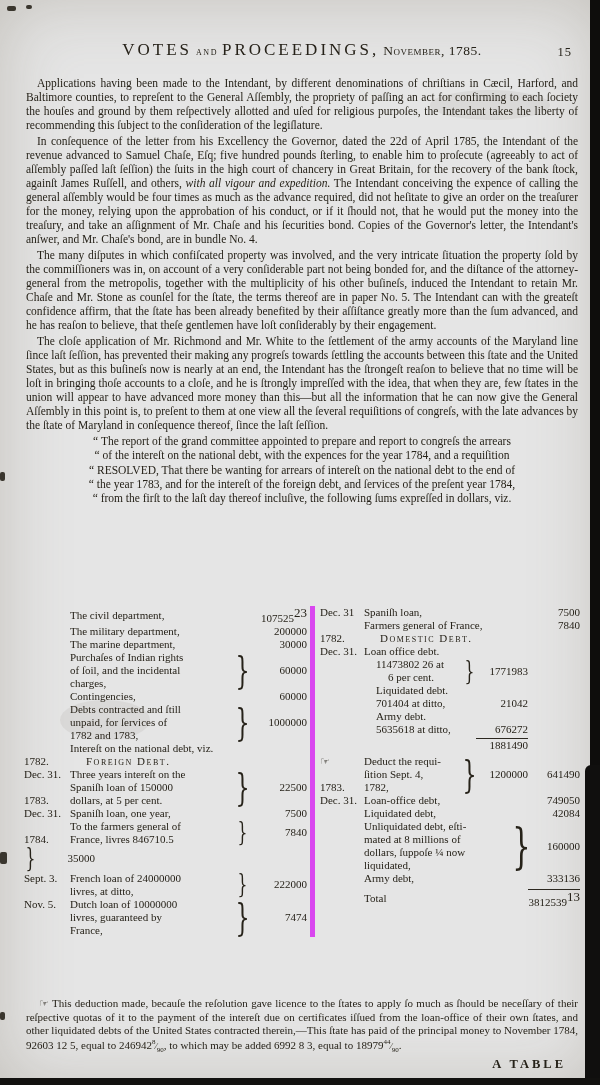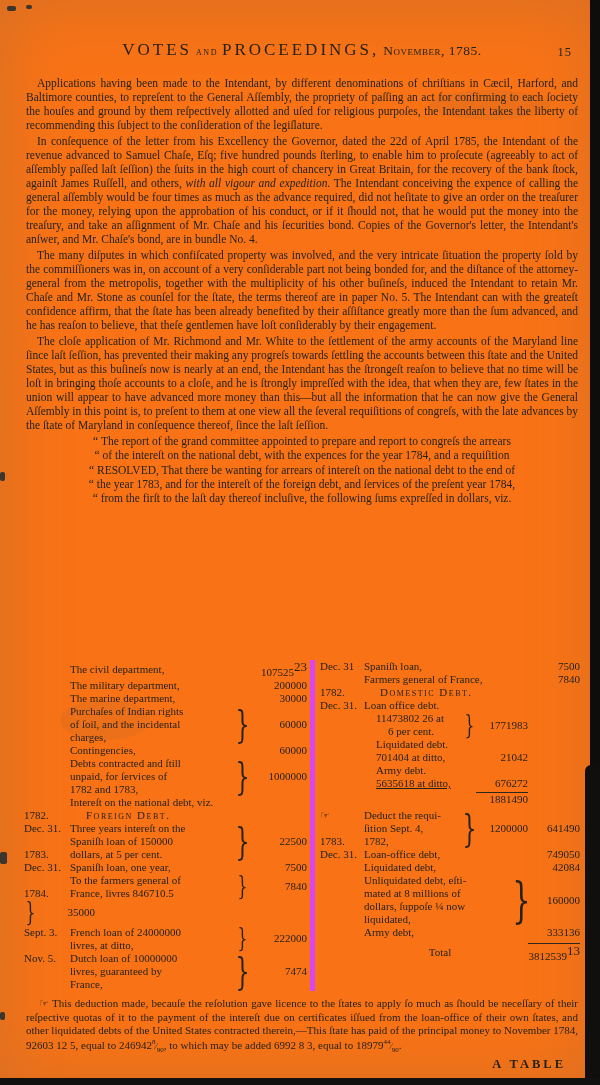--- a/index.html
+++ b/index.html
@@ -1,18 +1,18 @@
 <!DOCTYPE html>
 <html><head>
 <meta charset="utf-8">
 <style>
   *{box-sizing:border-box;margin:0;padding:0}
   html,body{width:600px;height:1085px;overflow:hidden}
   body{font-family:"Liberation Serif","DejaVu Serif",serif;background:#8f8a80}
-  .page{position:relative;width:600px;height:1085px;background:#f97316;color:#262219;
+  .page{position:relative;width:600px;height:1085px;background:#e5e5e5;color:#262219;
         overflow:hidden;box-shadow:inset 0 0 70px rgba(110,100,80,.28)}
   
   .edge-right{position:absolute;top:0;right:0;width:10px;height:100%;background:#0e0d0c}
   .edge-right2{position:absolute;bottom:0;right:0;width:15px;height:320px;background:#100f0e;border-radius:6px 0 0 0}
   .edge-bottom{position:absolute;left:0;bottom:0;width:100%;height:7px;background:#12110f}
   .speck{position:absolute;background:#3a362e;border-radius:2px}
   .s1{left:7px;top:6px;width:9px;height:5px}
   .s2{left:26px;top:5px;width:6px;height:4px}
   .s3{left:0;top:472px;width:5px;height:9px}
   .s4{left:0;top:852px;width:7px;height:12px}
@@ -26,31 +26,31 @@
   .tand{font-size:11px;font-variant:small-caps;letter-spacing:1.5px}
   .tdateh{font-size:13.5px;font-variant:small-caps;letter-spacing:.5px}
   .pagenum{position:absolute;right:6px;top:5px;font-size:12.5px;letter-spacing:1px}
   
   .textblock{position:absolute;top:76px;left:26px;width:552px;height:562px;overflow:hidden;
              font-size:11.5px;line-height:14px;text-align:justify}
   .textblock p{text-indent:11px;margin:0 0 2px}
   .qblock{margin-top:1px}
   .qline{text-align:center;text-indent:0}
   
-  .tableblock{position:absolute;top:660px;left:24px;width:556px;display:flex;
+  .tableblock{position:absolute;top:606px;left:24px;width:556px;display:flex;
               font-size:11px;line-height:13px}
   .tleft{width:286px;padding-right:3px}
   .tright{width:270px;border-left:5px solid #d946ef;padding-left:5px}
   .trow{display:flex;align-items:center}
   .tlabel{flex:1;min-width:0}
   .tline{display:flex}
   .tdate{width:46px;flex:none}
   .tright .tdate{width:44px}
   .ttext{flex:1;min-width:0}
-  .talign-right{text-align:center;padding-right:12px}
+  .talign-right{text-align:left;padding-right:12px}
   .theading{flex:1;font-variant:small-caps;letter-spacing:1.5px;padding-left:16px}
   .tbrace{flex:none;width:13px;text-align:center;font-family:"DejaVu Serif",serif;
           transform:scaleX(.6);display:flex;align-items:center;justify-content:center}
   .tamt{flex:none;text-align:right}
   .ta1{width:52px}
   .ta2{width:52px}
   .taL{width:58px}
   .rule{border-top:1px solid #2c2820}
   sup{font-size:13px}
   .manicule{font-family:"DejaVu Sans",sans-serif}
@@ -334,21 +334,21 @@
             <div class="tline">
               <span class="tdate"></span>
               <span class="ttext" style="padding-left: 12px;">Army debt.</span>
             </div>
           </div>
         </div>
         <div class="trow">
           <div class="tlabel">
             <div class="tline">
               <span class="tdate"></span>
-              <span class="ttext" style="padding-left: 12px; text-decoration: underline;">5635618 at ditto,</span>
+              <span class="ttext" style="padding-left: 12px;">5635618 at ditto,</span>
             </div>
           </div>
           <span class="tamt ta1">676272</span>
           <span class="tamt ta2"></span>
         </div>
         <div class="trow" style="margin-top: 2px;">
           <div class="tlabel">
             <div class="tline">
               <span class="tdate"></span>
               <span class="ttext"></span>

